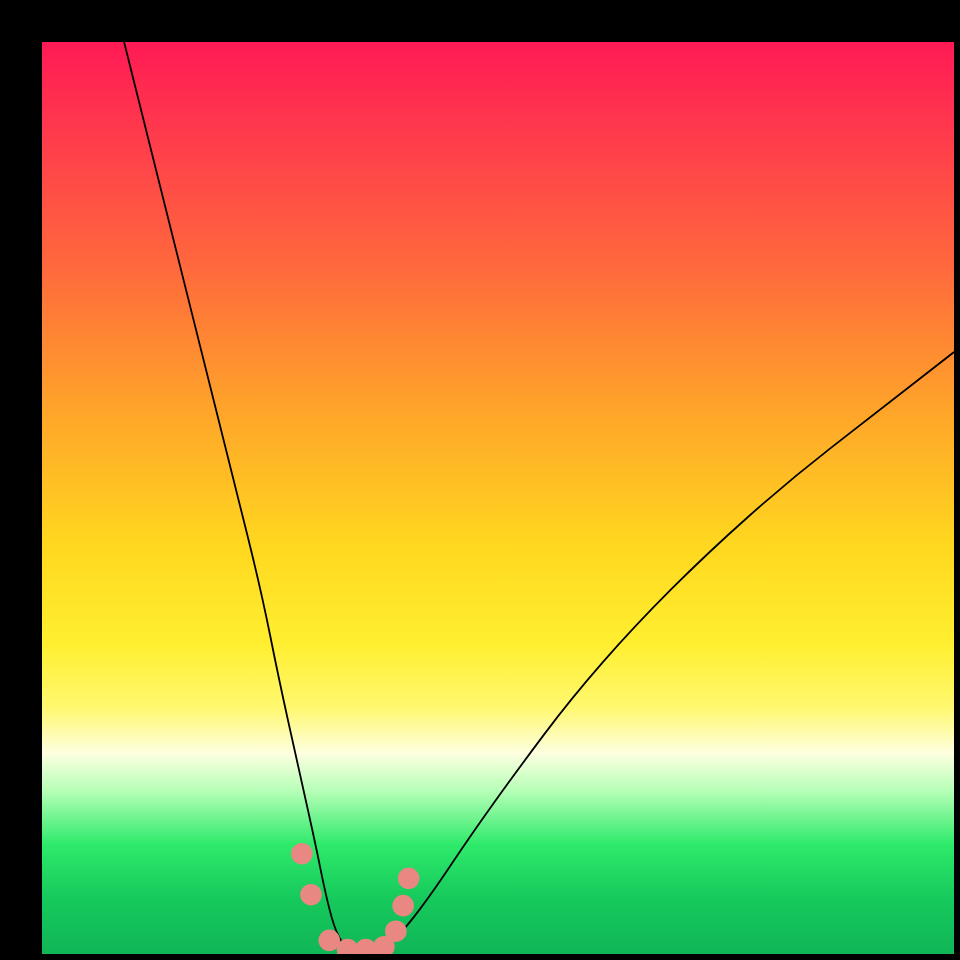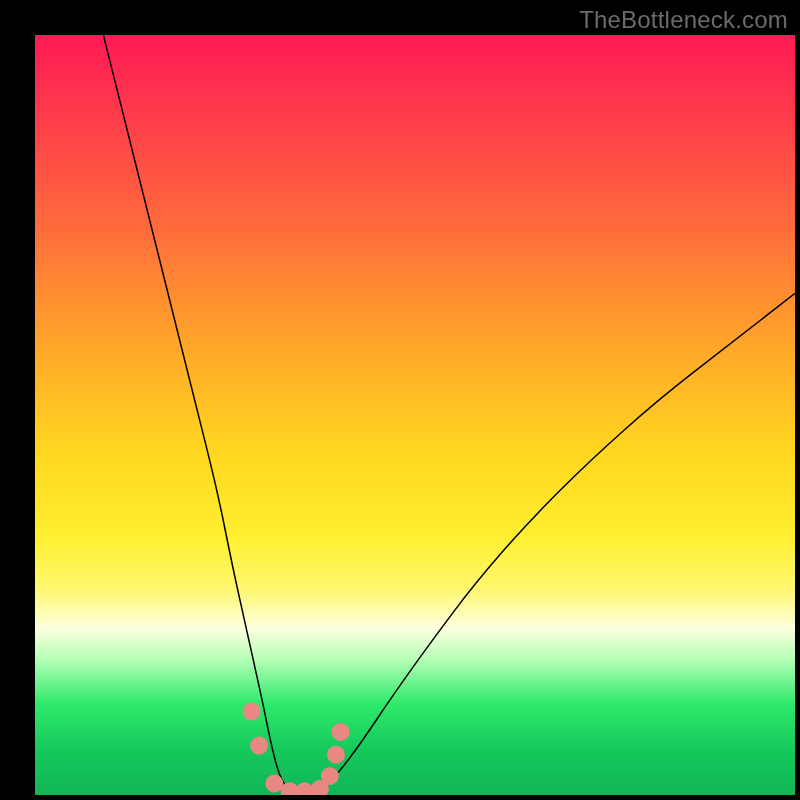--- a/index.html
+++ b/index.html
@@ -57,21 +57,20 @@
   }
   .curve-svg {
     position: absolute;
     inset: 0;
   }
 </style>
 </head>
 <body>
 
 <div class="frame">
-  <div class="watermark">TheBottleneck.com</div>
 
   <div class="plot">
     <div class="gradient-bg"></div>
     <svg class="curve-svg" viewBox="0 0 760 760" preserveAspectRatio="none">
       <g id="curve-group">
           <path d="M 68.39999999999999 0 Q 68.39999999999999 0 79.8 45.60000000000002 Q 91.2 91.20000000000005 102.6 136.8 Q 114 182.39999999999998 125.39999999999999 227.99999999999997 Q 136.79999999999998 273.59999999999997 148.2 319.2 Q 159.6 364.8 171 410.4 Q 182.4 456 190 494 Q 197.6 532 205.2 566.2 Q 212.8 600.4 220.4 634.5999999999999 Q 228 668.8 231.8 687.8 Q 235.6 706.8 239.4 722 Q 243.20000000000002 737.2 247 744.8 Q 250.8 752.4 254.60000000000002 756.2 Q 258.40000000000003 760 266 760 Q 273.59999999999997 760 281.2 756.2 Q 288.8 752.4 296.4 744.8 Q 304 737.2 315.4 722 Q 326.8 706.8 342 684 Q 357.2 661.2 376.2 634.6 Q 395.2 608 418 577.6 Q 440.79999999999995 547.2 467.4 516.8000000000001 Q 494 486.40000000000003 524.4 456 Q 554.8 425.6 589 395.20000000000005 Q 623.1999999999999 364.8 657.4 338.20000000000005 Q 691.6 311.6 725.8 285 T 760 258.4 " fill="none" stroke="#000000" stroke-width="1.5"></path>
         </g>
       <g id="marker-group">
           <circle cx="216.6" cy="676.4" r="9" fill="#e98782"></circle>
           <circle cx="224.2" cy="710.6" r="9" fill="#e98782"></circle>

